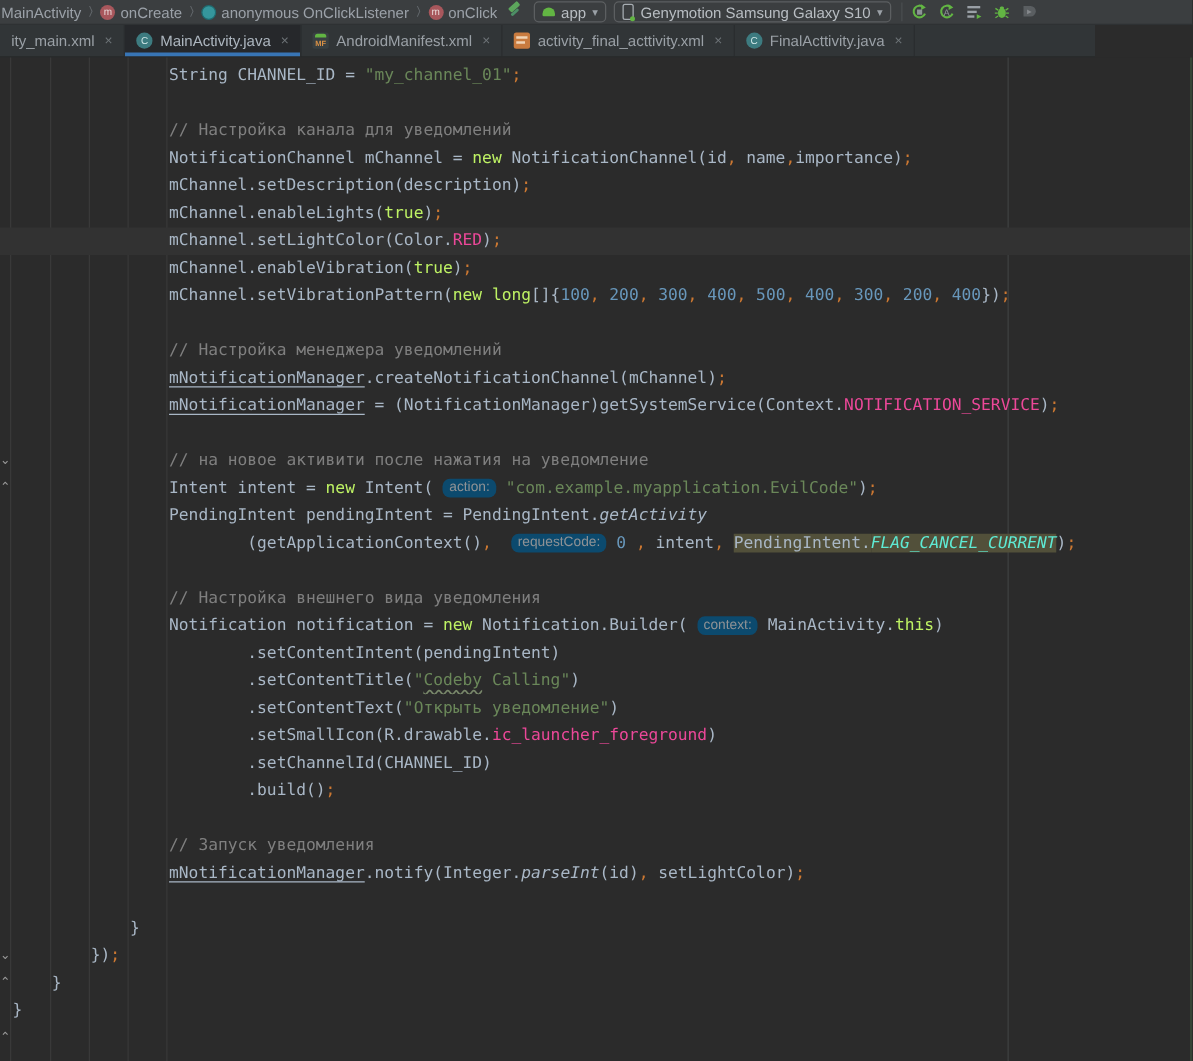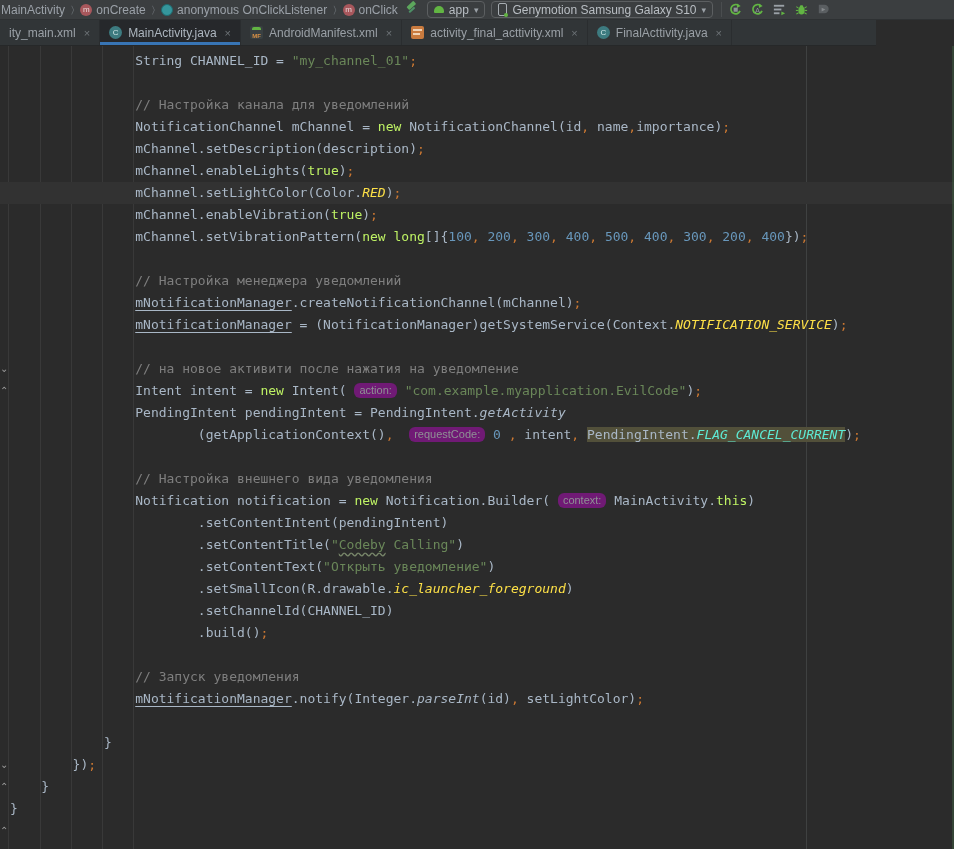--- a/index.html
+++ b/index.html
@@ -66,28 +66,28 @@
     height:22px; line-height:22px; padding-left:10px; white-space:pre;
     font-family:"DejaVu Sans Mono", monospace; font-size:13px; color:#a9b7c6;
   }
   .code-line.current { background:#323232; }
   .tk-d { color:#a9b7c6; }
   .tk-k { color:#bef264; }
   .tk-s { color:#6a8759; }
   .tk-c { color:#7f7f7f; }
   .tk-n { color:#6897bb; }
   .tk-p { color:#cc7832; }
-  .tk-f { color:#fde047; font-style:italic; }
+  .tk-f { color:#ec4899; }
   .tk-m { color:#a9b7c6; font-style:italic; }
   .tk-u { color:#a9b7c6; text-decoration:underline; text-underline-offset:3px; }
   .tk-hd { color:#a9b7c6; background:#52503a; }
   .tk-hf { color:#5eead4; font-style:italic; background:#52503a; }
   .tk-sw { color:#6a8759; text-decoration:underline wavy #78876a; text-decoration-skip-ink:none; text-underline-offset:3px; }
   .tk-h {
-    display:inline-block; background:#701a75; color:#8f9295; border-radius:6px;
+    display:inline-block; background:#0c4a6e; color:#8f9295; border-radius:6px;
     padding:0 5px; font-family:"Liberation Sans", sans-serif; font-size:11px;
     height:15px; line-height:15px; vertical-align:1px;
   }
   .fold-marker {
     position:absolute; left:0; width:10px; height:22px; color:#9a9a9a;
     font-family:"DejaVu Sans", sans-serif; font-size:10px; line-height:22px; text-align:left;
   }
 </style>
 </head>
 <body>

